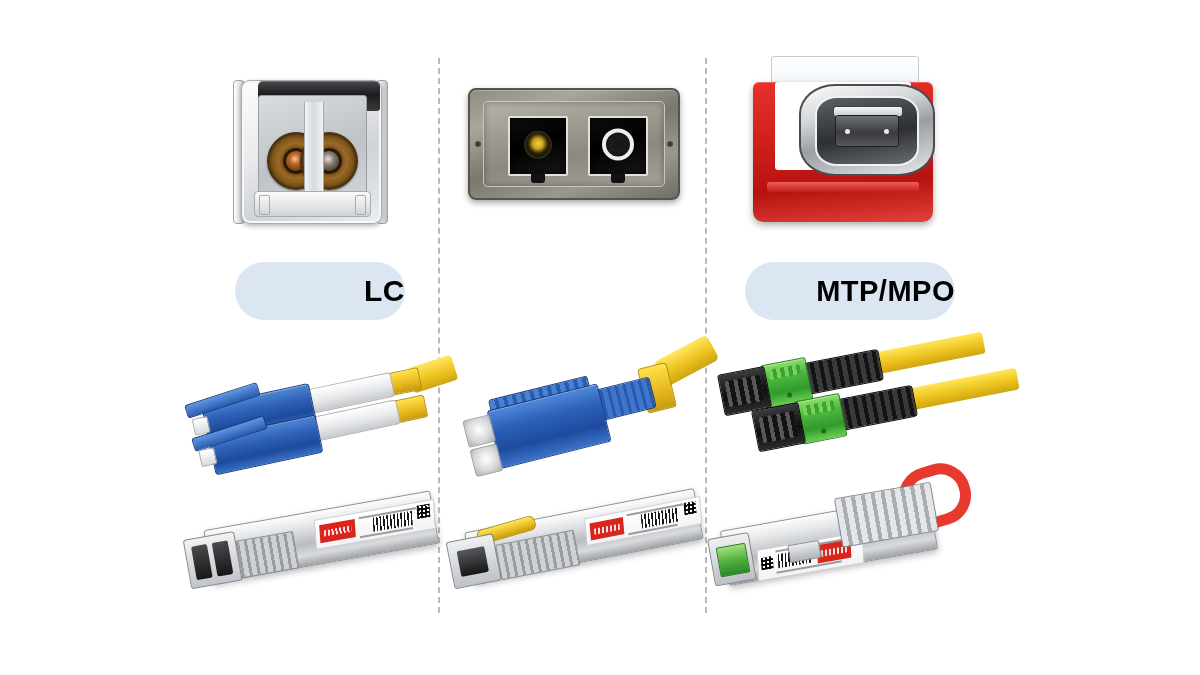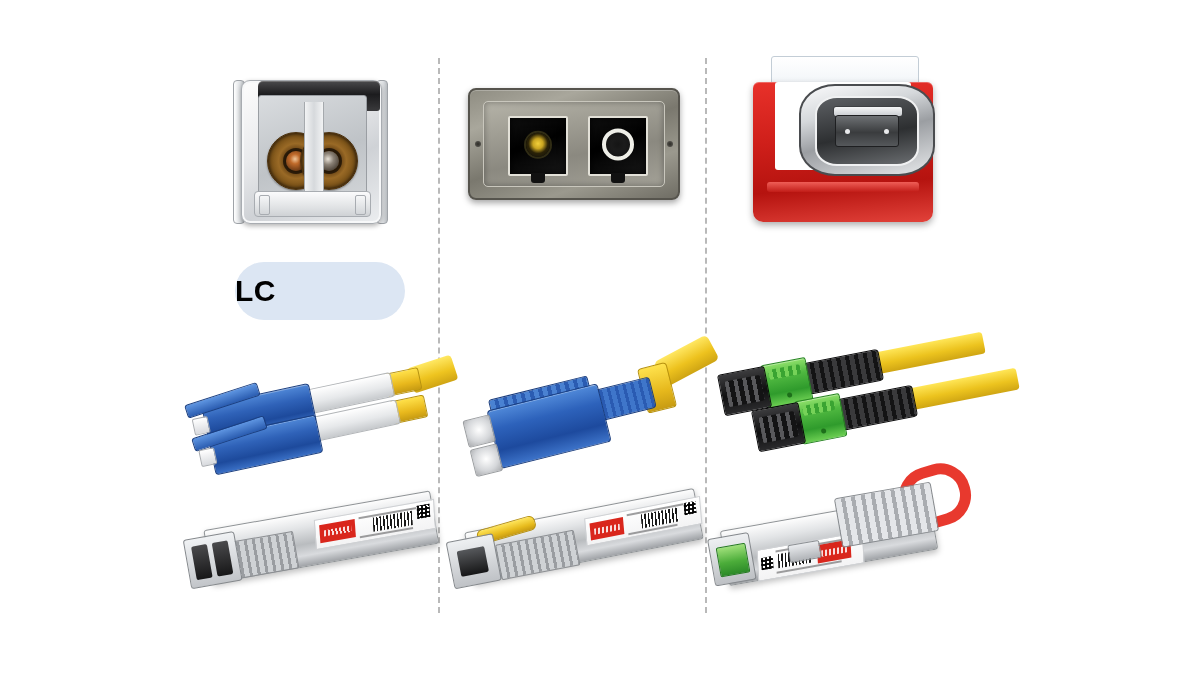--- a/index.html
+++ b/index.html
@@ -301,21 +301,21 @@
 
   
   .pill {
     position: absolute;
     top: 262px;
     height: 58px;
     border-radius: 29px;
     background: #dce6f3;
     display: flex;
     align-items: center;
-    justify-content: flex-start;
+    justify-content: flex-end;
     color: #000000;
     font-weight: bold;
     font-size: 30px;
     letter-spacing: .5px;
   }
   .pill.p1 { left: 60px;  width: 170px; }
   .pill.p2 { left: 58px;  width: 170px; }
   .pill.p3 { left: 40px;  width: 210px; font-size: 29px; }
 
   
@@ -762,20 +762,23 @@
                   <div class="mpo-pin r"></div>
                 </div>
               </div>
             </div>
           </div>
           <div class="mpo-foot"></div>
         </div>
       </div>
     </div>
 
+    <div class="pill p3">
+      <span>MTP/MPO</span>
+    </div>
 
     <div class="cable-stage">
       <div class="mpo-cord">
         <div class="mpo-c top">
           <div class="yel"></div>
           <div class="boot"></div>
           <div class="green">
             <div class="green-key"></div>
             <div class="green-dot"></div>
           </div>

